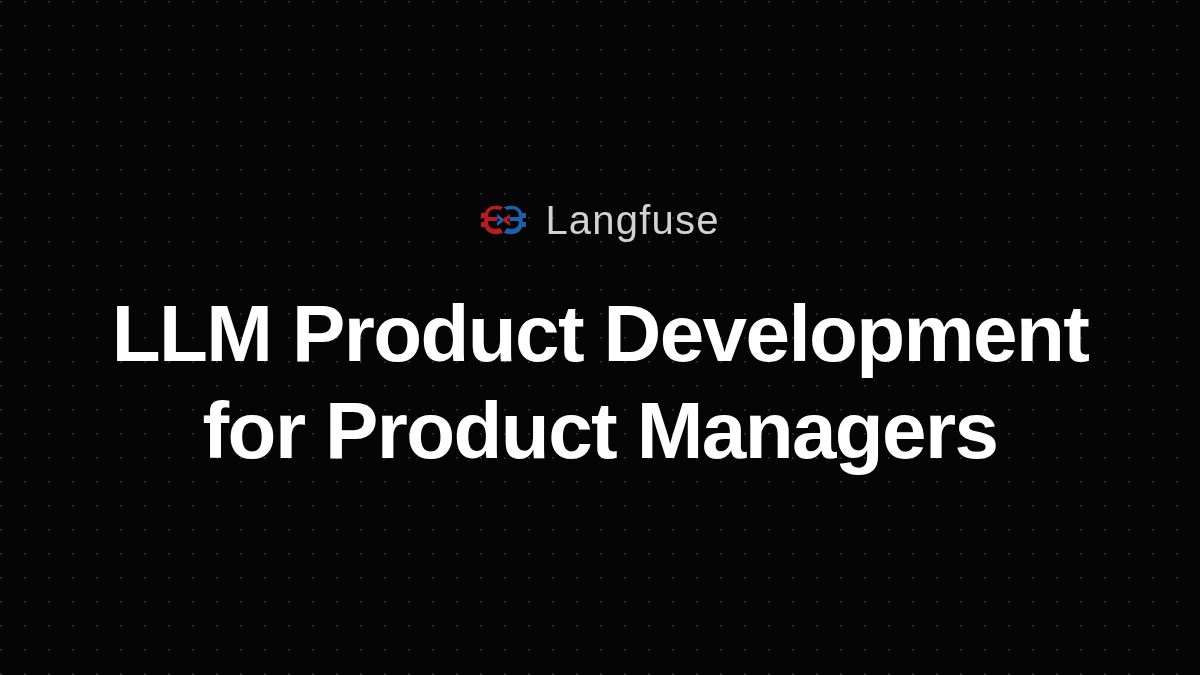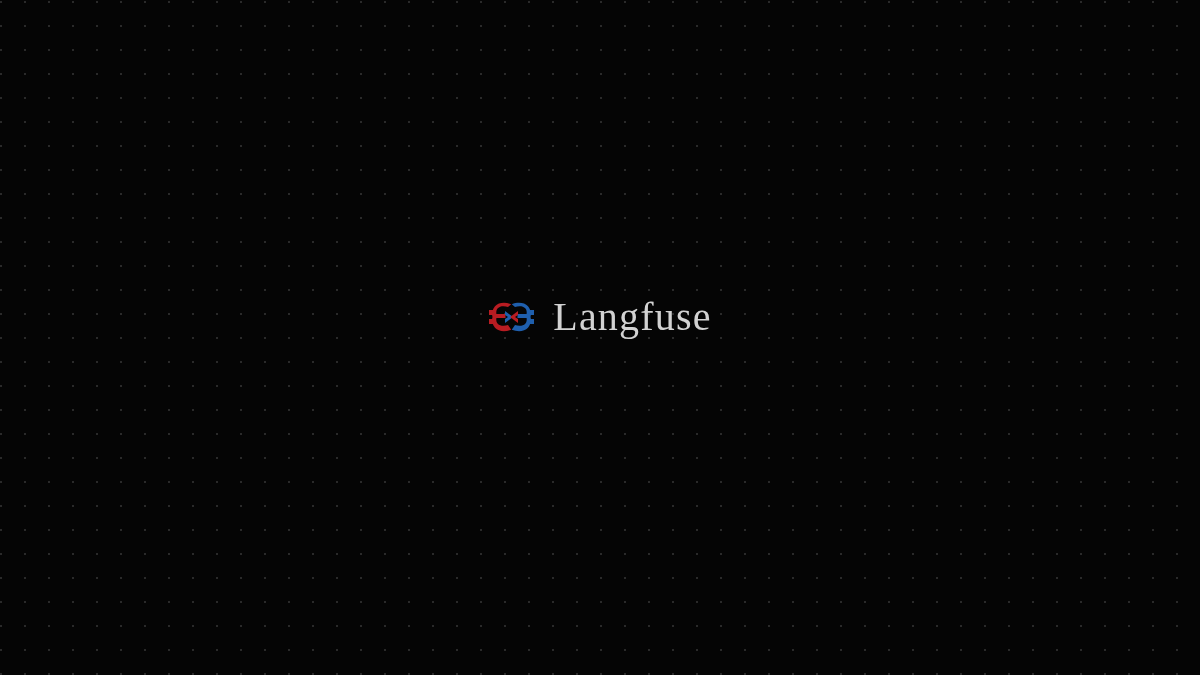--- a/index.html
+++ b/index.html
@@ -45,21 +45,21 @@
   }
 
   .brand-mark {
     width: 47px;
     height: 32px;
     display: block;
     flex: none;
   }
 
   .brand-word {
-    font-family: Liberation Serif, serif;
+    font-family: Liberation Sans, sans-serif;
     font-size: 40px;
     font-weight: 400;
     letter-spacing: 1.2px;
     color: #d2d2d2;
     line-height: 1;
     white-space: nowrap;
     user-select: none;
   }
 
   
@@ -102,15 +102,19 @@
         <path fill="#1f5fad" d="M80 18h12v10H80z"></path>
         <path fill="#1f5fad" d="M80 36h12v10H80z"></path>
 
         <path fill="#1f5fad" d="M34 20l16 12-16 12v-8l6-4-6-4z"></path>
         <path fill="#b81c22" d="M60 20L44 32l16 12v-8l-6-4 6-4z"></path>
       </svg>
 
       <span class="brand-word">Langfuse</span>
     </div>
 
+    <h1 class="headline">
+      <span class="line">LLM Product Development</span>
+      <span class="line">for Product Managers</span>
+    </h1>
 
   </div>
 </div>
 
 </body></html>

